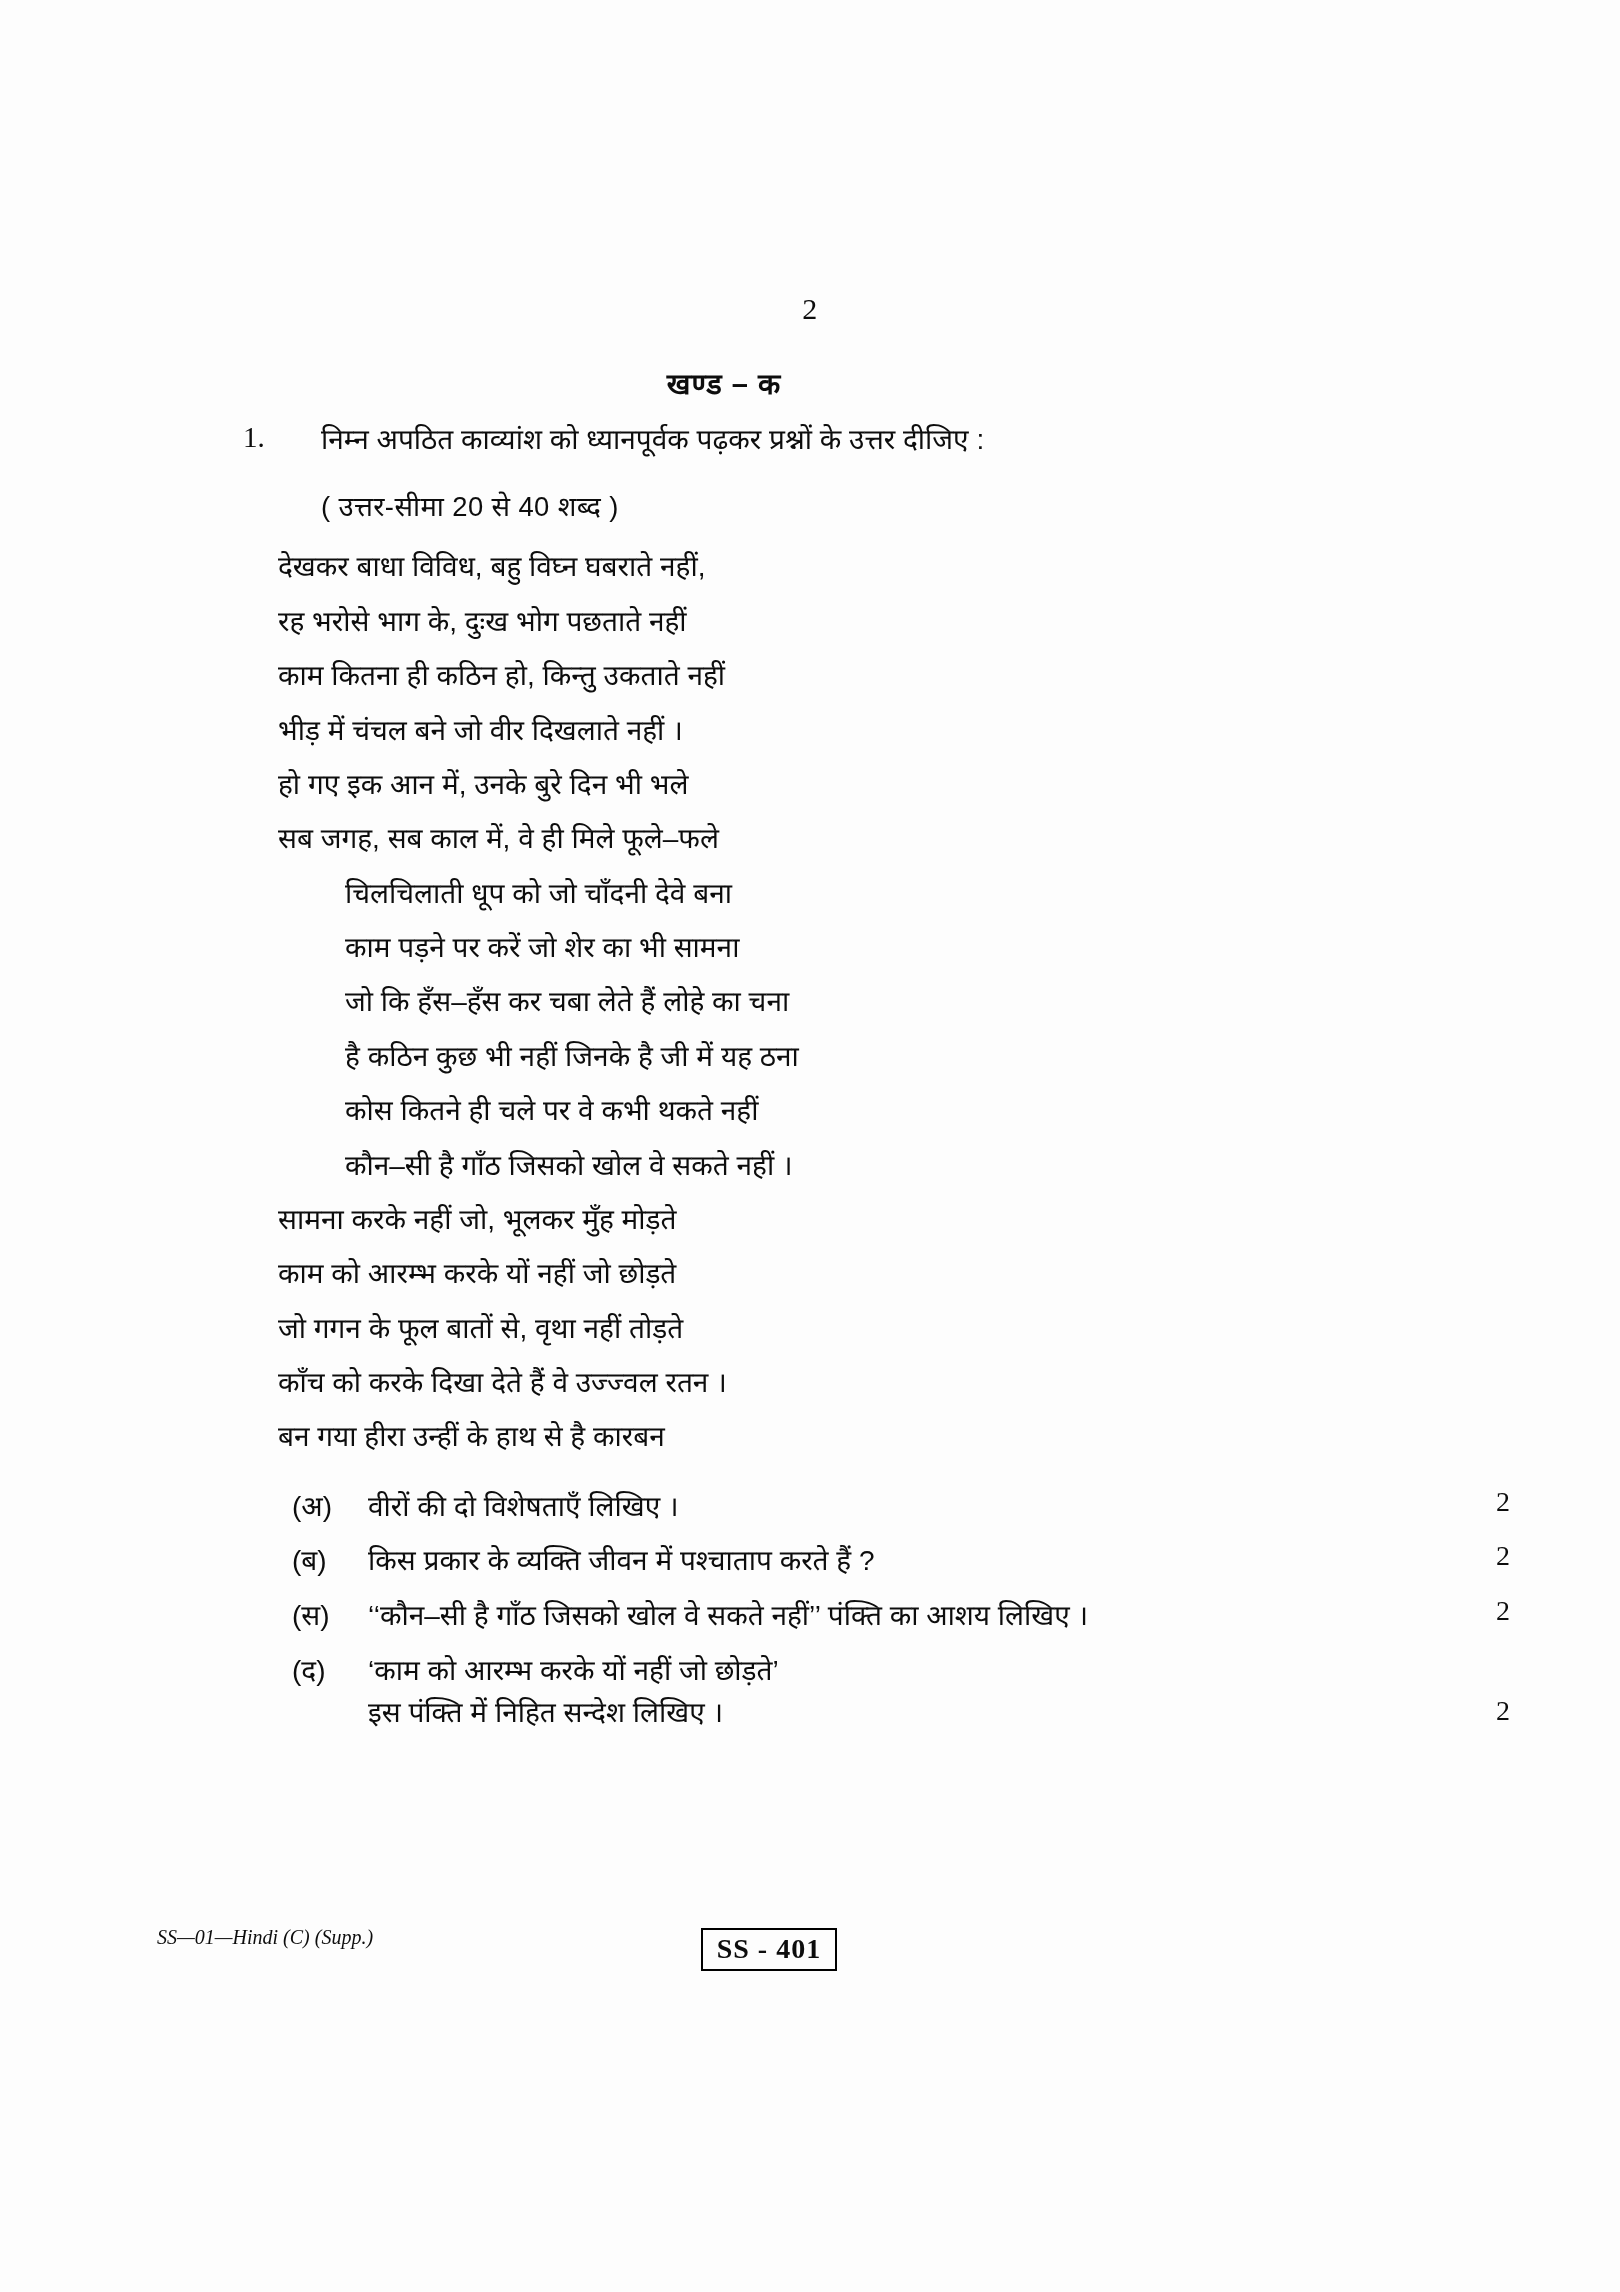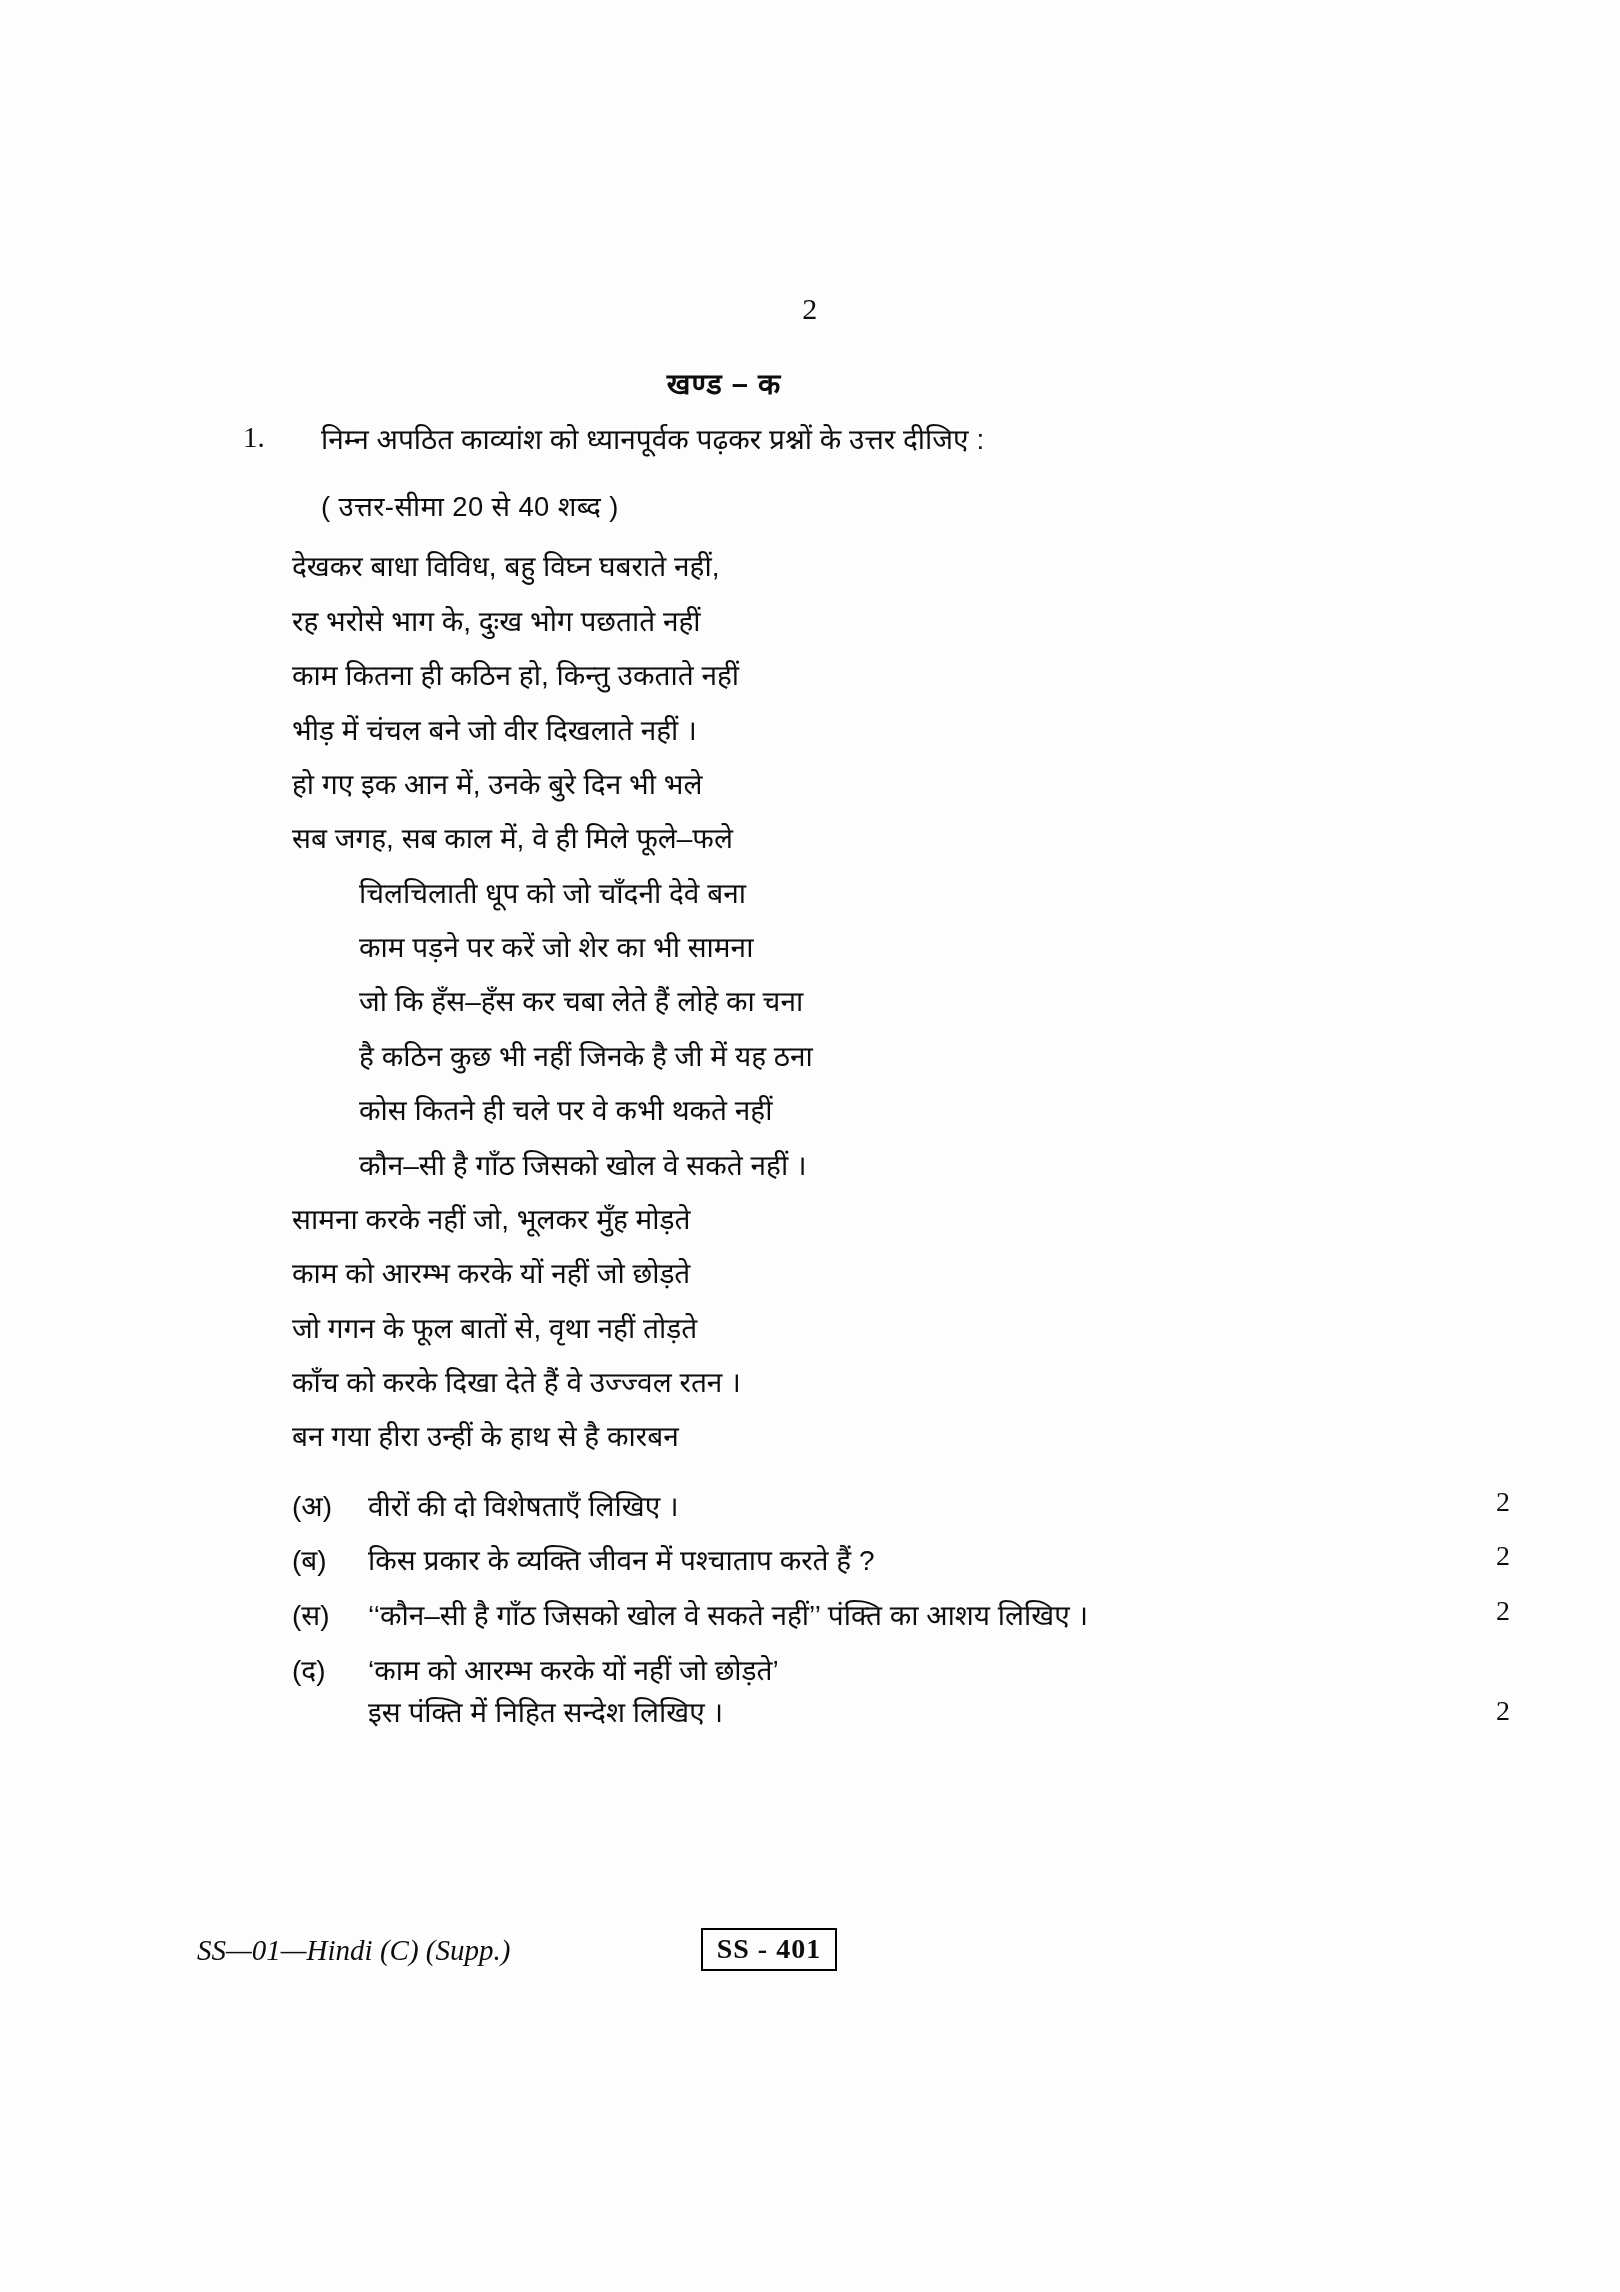--- a/index.html
+++ b/index.html
@@ -80,21 +80,21 @@
     margin-left: 78px;
     font-size: 27.4px;
     padding-top: 21.6px;
     padding-bottom: 9.8px;
     font-family: "Liberation Sans", "DejaVu Sans", sans-serif;
     letter-spacing: 0.4px;
   }
 
   
   .poem {
-    margin-left: 49px;
+    margin-left: 35px;
     margin-top: 5.9px;
   }
   .poem-line {
     font-size: 28px;
     line-height: 1.0;
     padding: 13.7px 0 12.7px 0;
     font-family: "Liberation Sans", "DejaVu Sans", sans-serif;
     white-space: nowrap;
   }
   .poem-line.indent {
@@ -140,26 +140,25 @@
   .footer {
     position: absolute;
     left: 157px;
     top: 1926px;
     width: 1313px;
     height: 59px;
   }
   .footer-code {
     position: absolute;
     left: 0;
-    top: 8px;
-    font-size: 29px;
+    top: 0;
+    font-size: 20px;
     font-style: italic;
     font-family: "Liberation Serif", "DejaVu Serif", serif;
     white-space: nowrap;
-    margin-left: 40px;
   }
   .footer-box {
     position: absolute;
     left: 544px;
     top: 2px;
     border: 2.9px solid #000;
     padding: 2px 13.7px 3.9px 13.7px;
     font-size: 28px;
     font-weight: 700;
     font-family: "Liberation Serif", "DejaVu Serif", serif;

